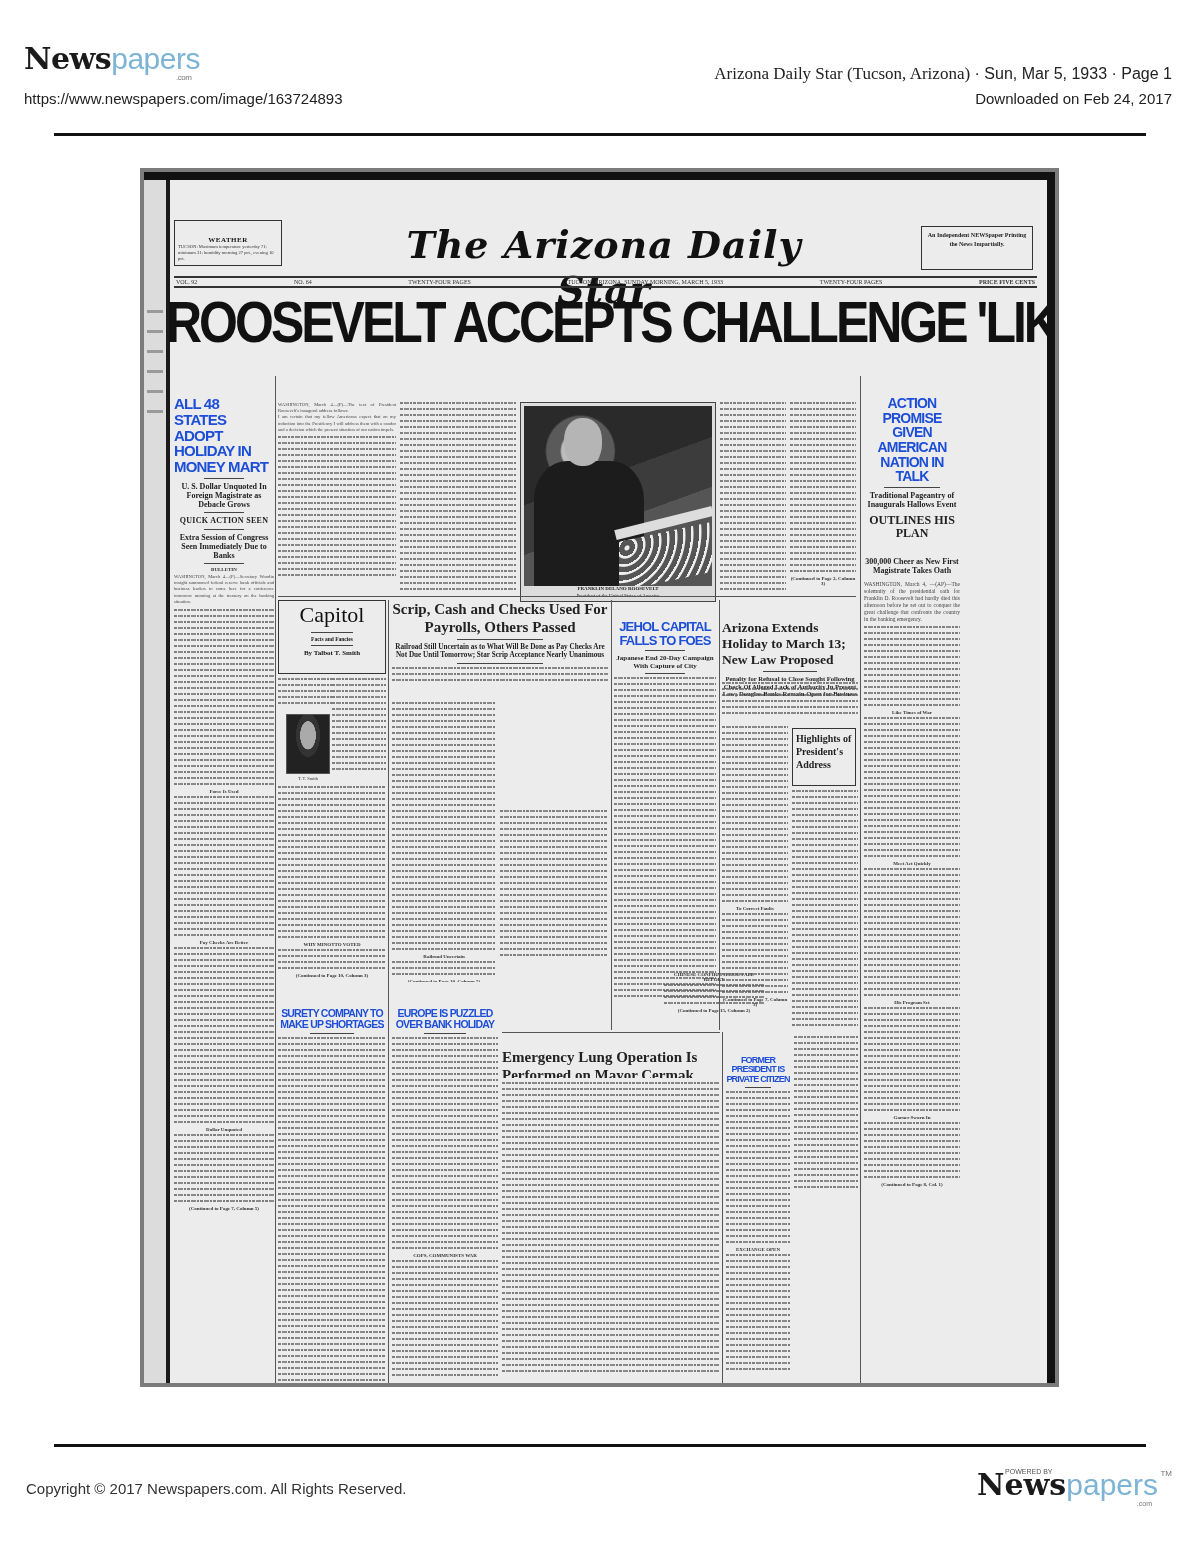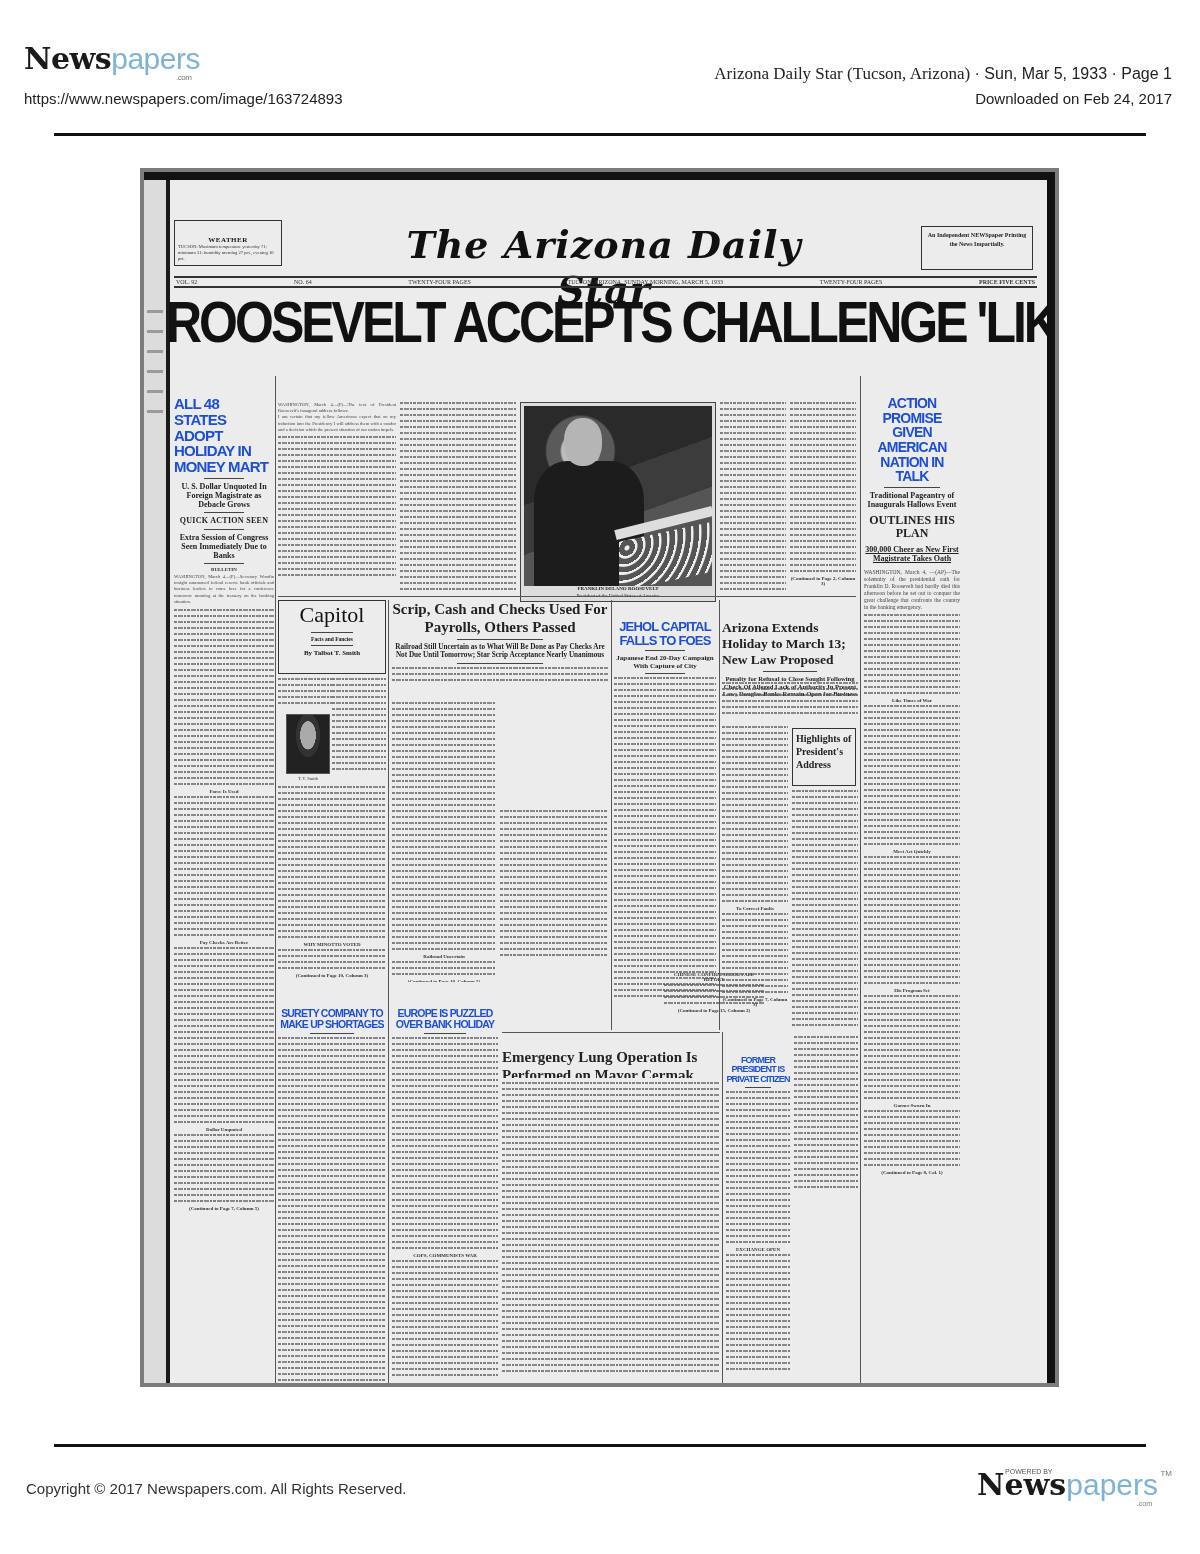--- a/index.html
+++ b/index.html
@@ -389,21 +389,21 @@
         <div class="cont">(Continued to Page 2, Column 3)</div>
       </div>
       <div class="hr" style="left:104px; top:416px; width:578px;"></div>
       <div class="vr" style="left:686px; top:196px; height:1010px;"></div>
 
       <div class="col" style="left:690px; top:196px; width:182px; height:1010px;">
         <div class="hd" style="font-size:14px; width:96px;">ACTION PROMISE GIVEN AMERICAN NATION IN TALK</div>
         <div class="short-rule" style="margin-left:20px; width:56px;"></div>
         <div class="sub" style="font-size:8px; width:96px;">Traditional Pageantry of Inaugurals Hallows Event</div>
         <div class="sub" style="font-size:12px; width:96px; margin-top:4px;">OUTLINES HIS PLAN</div>
-        <div class="sub" style="font-size:8px; width:96px; margin-top:4px;text-decoration:underline;">300,000 Cheer as New First Magistrate Takes Oath</div>
+        <div class="sub" style="font-size:8px; width:96px; margin-top:16px;">300,000 Cheer as New First Magistrate Takes Oath</div>
         <div class="body-text" style="width:96px; margin-top:6px; font-size:5.5px; line-height:7px;">WASHINGTON, March 4, —(AP)—The solemnity of the presidential oath for Franklin D. Roosevelt had hardly died this afternoon before he set out to conquer the great challenge that confronts the country in the banking emergency.</div>
         <div class="lines" style="width:96px; margin-top:3px">
             <i></i>
             <i></i>
             <i></i>
             <i></i>
             <i></i>
             <i></i>
             <i></i>
             <i></i>

